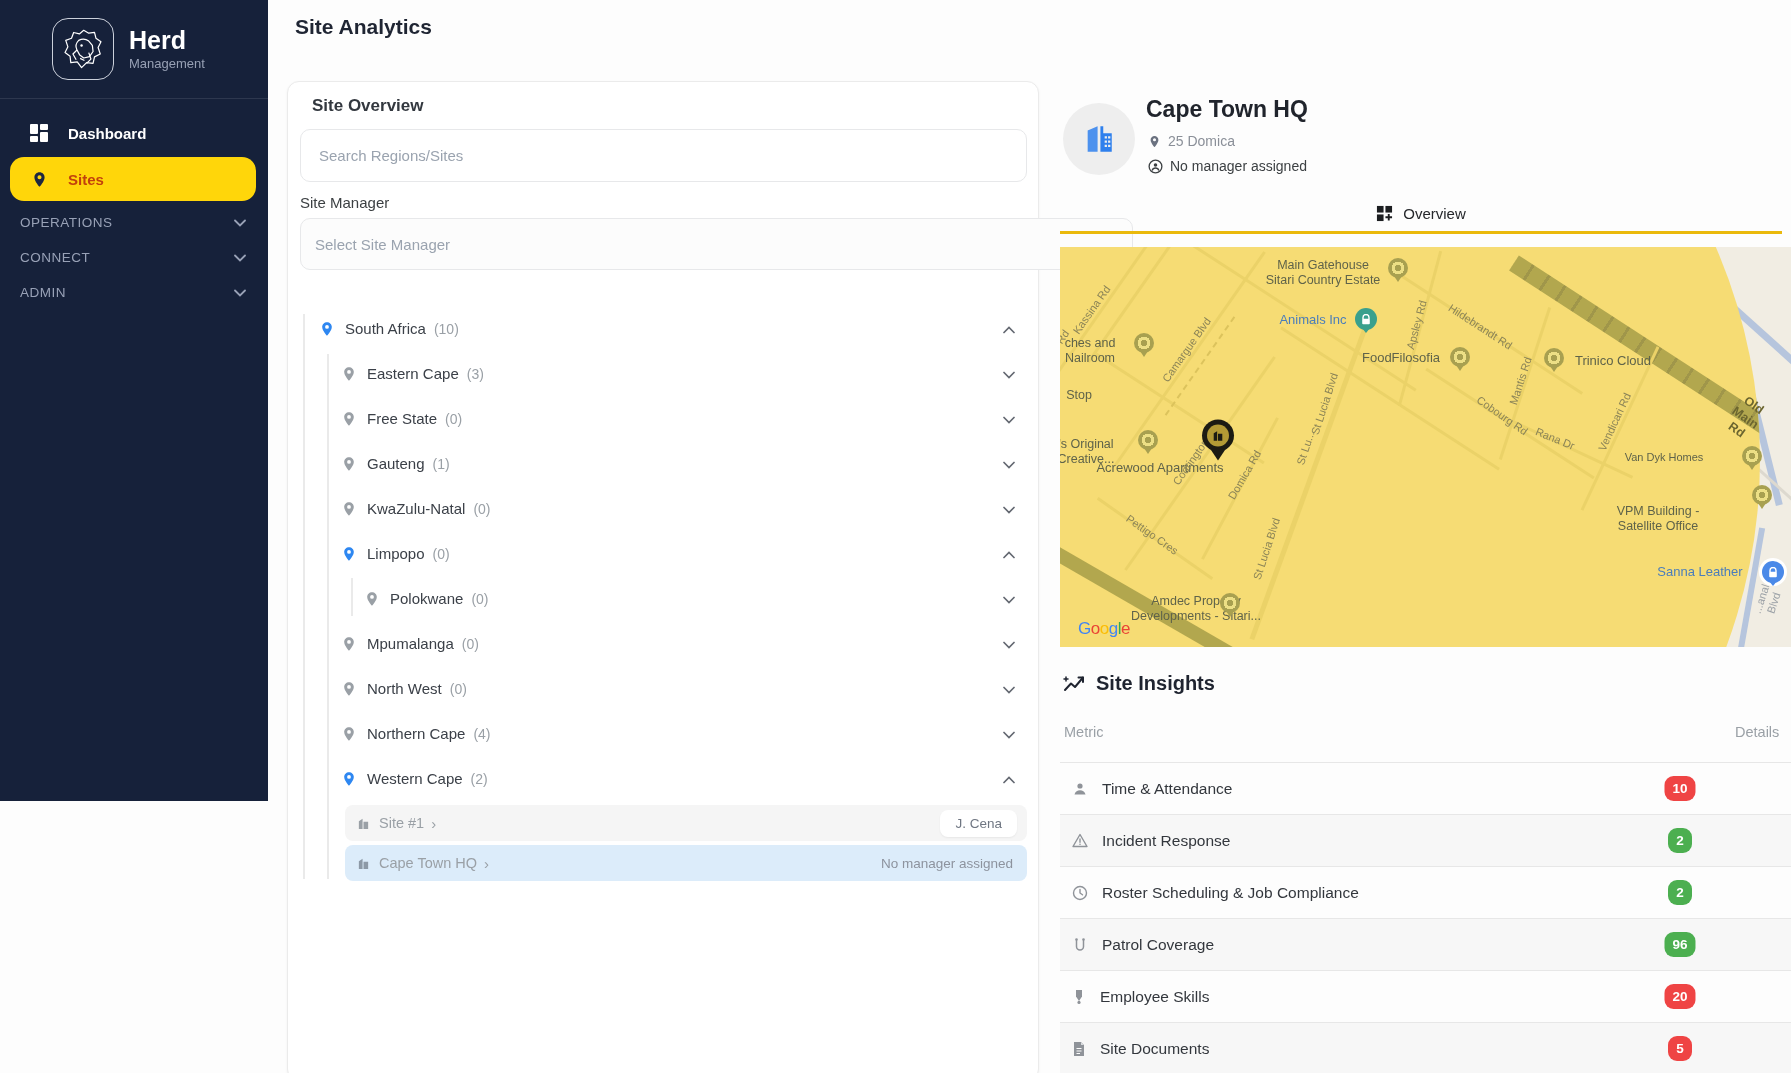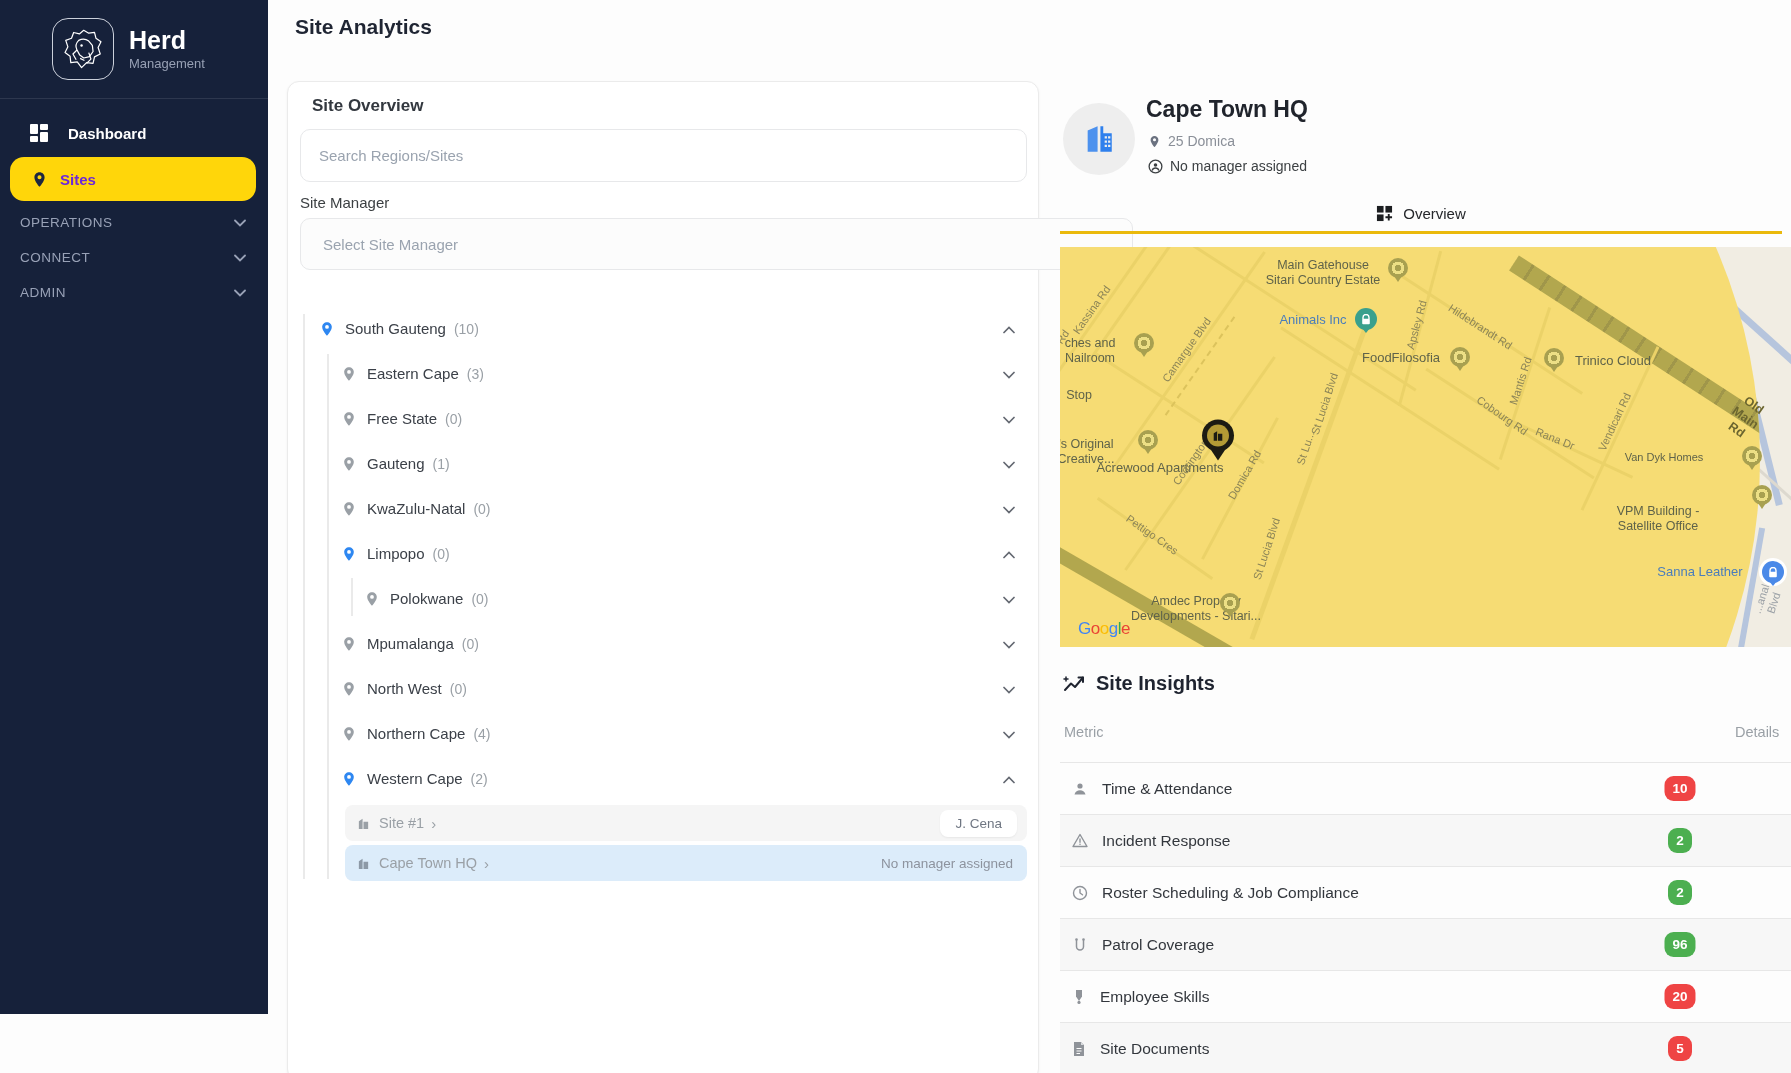--- a/index.html
+++ b/index.html
@@ -1,39 +1,39 @@
 <!DOCTYPE html>
 <html><head>
 <meta charset="utf-8">
 <style>
   * { margin:0; padding:0; box-sizing:border-box; }
   html,body { width:1791px; height:1073px; overflow:hidden; }
   body { font-family:"Liberation Sans", sans-serif; background:#fdfdfd; position:relative; color:#3b4048; }
 
   
-  .sidebar { position:absolute; left:0; top:0; width:268px; height:1014px; background:#16213a; }
+  .sidebar { position:absolute; left:0; top:0; width:268px; height:801px; background:#16213a; }
   .brand { display:flex; align-items:center; gap:15px; padding:18px 10px 18px 52px; }
   .logo-box { width:62px; height:62px; border:1.5px solid rgba(235,239,247,.85); border-radius:16px; display:flex; align-items:center; justify-content:center; flex:0 0 auto; }
   .brand-name { font-size:25px; font-weight:700; color:#fff; line-height:1.1; }
   .brand-sub { font-size:13px; color:#97a0b4; margin-top:2px; }
   .side-divider { border-bottom:1px solid rgba(255,255,255,.1); }
   .nav-item { display:flex; align-items:center; gap:20px; height:40px; margin-top:14px; padding-left:30px; color:#fff; font-size:15px; font-weight:600; cursor:pointer; }
-  .nav-pill { margin:4px 12px 0 10px; height:44px; border-radius:14px; background:#FFD60A; display:flex; align-items:center; gap:12px; padding-left:21px; color:#6d28d9; font-size:15px; font-weight:600; cursor:pointer; }
+  .nav-pill { margin:4px 12px 0 10px; height:44px; border-radius:14px; background:#FFD60A; display:flex; align-items:center; gap:20px; padding-left:21px; color:#c2410c; font-size:15px; font-weight:600; cursor:pointer; }
   .side-section { height:35px; display:flex; align-items:center; justify-content:space-between; padding:0 22px 0 20px; color:#98a1b6; font-size:13.5px; letter-spacing:.5px; font-weight:500; cursor:pointer; }
   .side-sections { margin-top:4px; }
 
   
   .main { position:absolute; left:268px; top:0; width:792px; height:1073px; }
   .page-title { position:absolute; left:27px; top:15px; font-size:21px; font-weight:700; color:#1f2533; }
   .card { position:absolute; left:19px; top:81px; width:752px; height:1000px; background:#fff; border:1px solid #ebebeb; border-radius:12px; box-shadow:0 1px 3px rgba(0,0,0,.05); }
   .card-title { position:absolute; left:24px; top:14px; font-size:17px; font-weight:600; color:#33383f; }
   .search-input { position:absolute; left:12px; top:47px; width:727px; height:53px; border:1px solid #e7e8ea; border-radius:10px; font-size:15px; padding:0 18px; color:#3b4048; font-family:inherit; background:#fff; outline:none; }
   .search-input::placeholder, .ghost { color:#9aa3af; }
   .field-label { position:absolute; left:12px; top:112px; font-size:15px; color:#3c4043; }
-  .select-box { position:absolute; left:12px; top:136px; width:833px; height:52px; border:1px solid #e7e8ea; border-radius:10px; background:#fcfcfc; display:flex; align-items:center; padding:0 22px; font-size:15px; cursor:pointer; }
+  .select-box { position:absolute; left:12px; top:136px; width:833px; height:52px; border:1px solid #e7e8ea; border-radius:10px; background:#fcfcfc; display:flex; align-items:center; padding:0 14px; font-size:15px; cursor:pointer; }
 
   .tree { position:absolute; left:12px; top:224px; width:727px; }
   .guide { position:absolute; width:2px; background:#eaeaea; }
   .trow { height:45px; display:flex; align-items:center; position:relative; cursor:pointer; }
   .trow .lbl { font-size:15px; font-weight:500; color:#3b4048; margin-left:10px; }
   .trow .cnt { font-size:14px; color:#9aa0a6; margin-left:8px; }
   .pad0 { padding-left:19px; } .pad1 { padding-left:41px; } .pad2 { padding-left:64px; }
   .chev { position:absolute; right:12px; top:50%; transform:translateY(-50%); }
   .chev.up svg { transform:rotate(180deg); }
   .site-row { margin:4px 0 0 45px; height:36px; border-radius:8px; display:flex; align-items:center; padding:0 10px 0 12px; cursor:pointer; }
@@ -172,21 +172,21 @@
       <div class="guide" style="left:3px; top:8px; height:565px;"></div>
       <div class="guide" style="left:27px; top:48px; height:525px;"></div>
       <div class="guide" style="left:51px; top:272px; height:38px;"></div>
 
       <div class="trow pad0">
         <span class="icn">
             <svg width="16" height="16" viewBox="0 0 16 16" fill="#2e87f1">
               <path d="M8 1.2c-2.7 0-4.8 2.1-4.8 4.8 0 3.6 4.8 8.8 4.8 8.8s4.8-5.2 4.8-8.8C12.8 3.3 10.7 1.2 8 1.2zm0 6.6a1.9 1.9 0 110-3.8 1.9 1.9 0 010 3.8z"></path>
             </svg>
           </span>
-        <span class="lbl">South Gauteng</span>
+        <span class="lbl">South Africa</span>
         <span class="cnt">(10)</span>
         <span class="chev up"><svg width="12" height="8" viewBox="0 0 12 8" fill="none" stroke="#636871" stroke-width="1.7" stroke-linecap="round">
               <path d="M1 1.5l5 5 5-5"></path>
             </svg></span>
       </div>
 
       <div class="trow pad1">
         <span class="icn">
             <svg width="16" height="16" viewBox="0 0 16 16" fill="#9aa0a6">
               <path d="M8 1.2c-2.7 0-4.8 2.1-4.8 4.8 0 3.6 4.8 8.8 4.8 8.8s4.8-5.2 4.8-8.8C12.8 3.3 10.7 1.2 8 1.2zm0 6.6a1.9 1.9 0 110-3.8 1.9 1.9 0 010 3.8z"></path>

